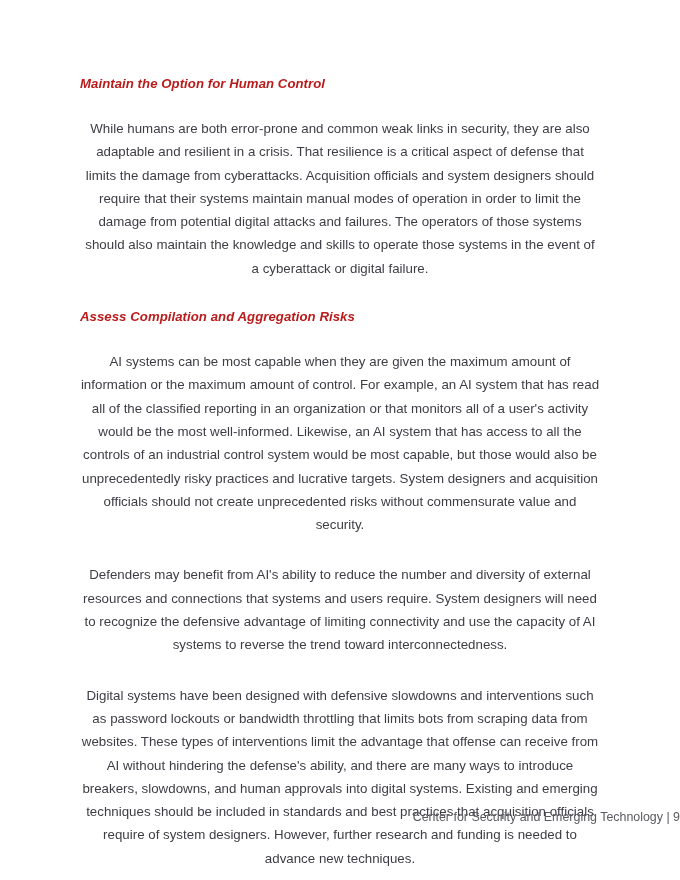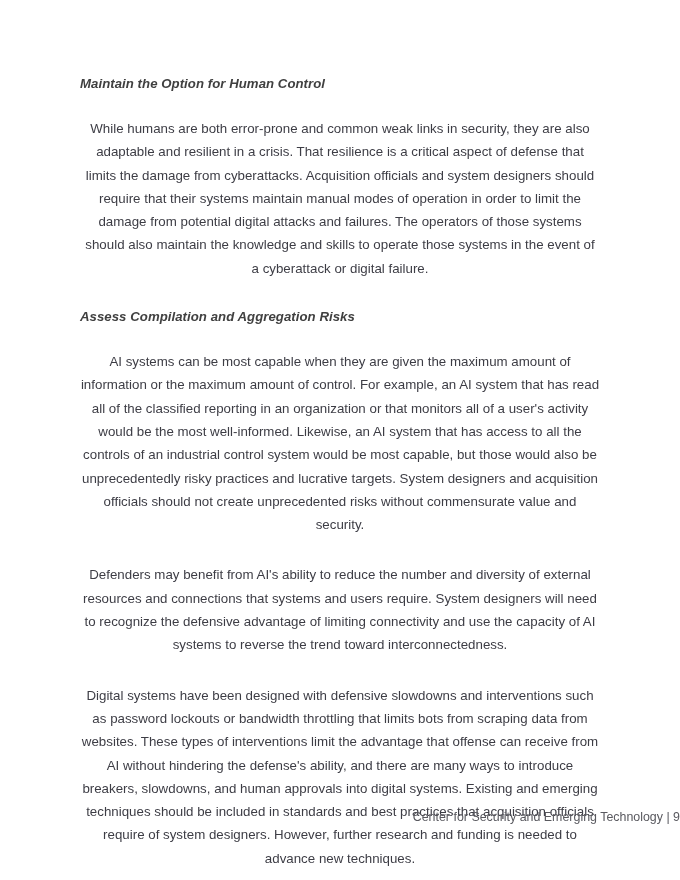--- a/index.html
+++ b/index.html
@@ -24,21 +24,21 @@
   .content {
     position: absolute;
     left: 80px;
     top: 74px;
     width: 520px;
   }
   .section-heading {
     font-size: 13.2px;
     font-weight: bold;
     font-style: italic;
-    color: #404040;
+    color: #b91c1c;
     line-height: 19px;
     margin: 0 0 24px 0;
     letter-spacing: 0.05px;
   }
   .section:not(:first-child) .section-heading {
     margin-top: 14px;
   }
   .body-paragraph {
     font-size: 13.3px;
     font-weight: normal;

